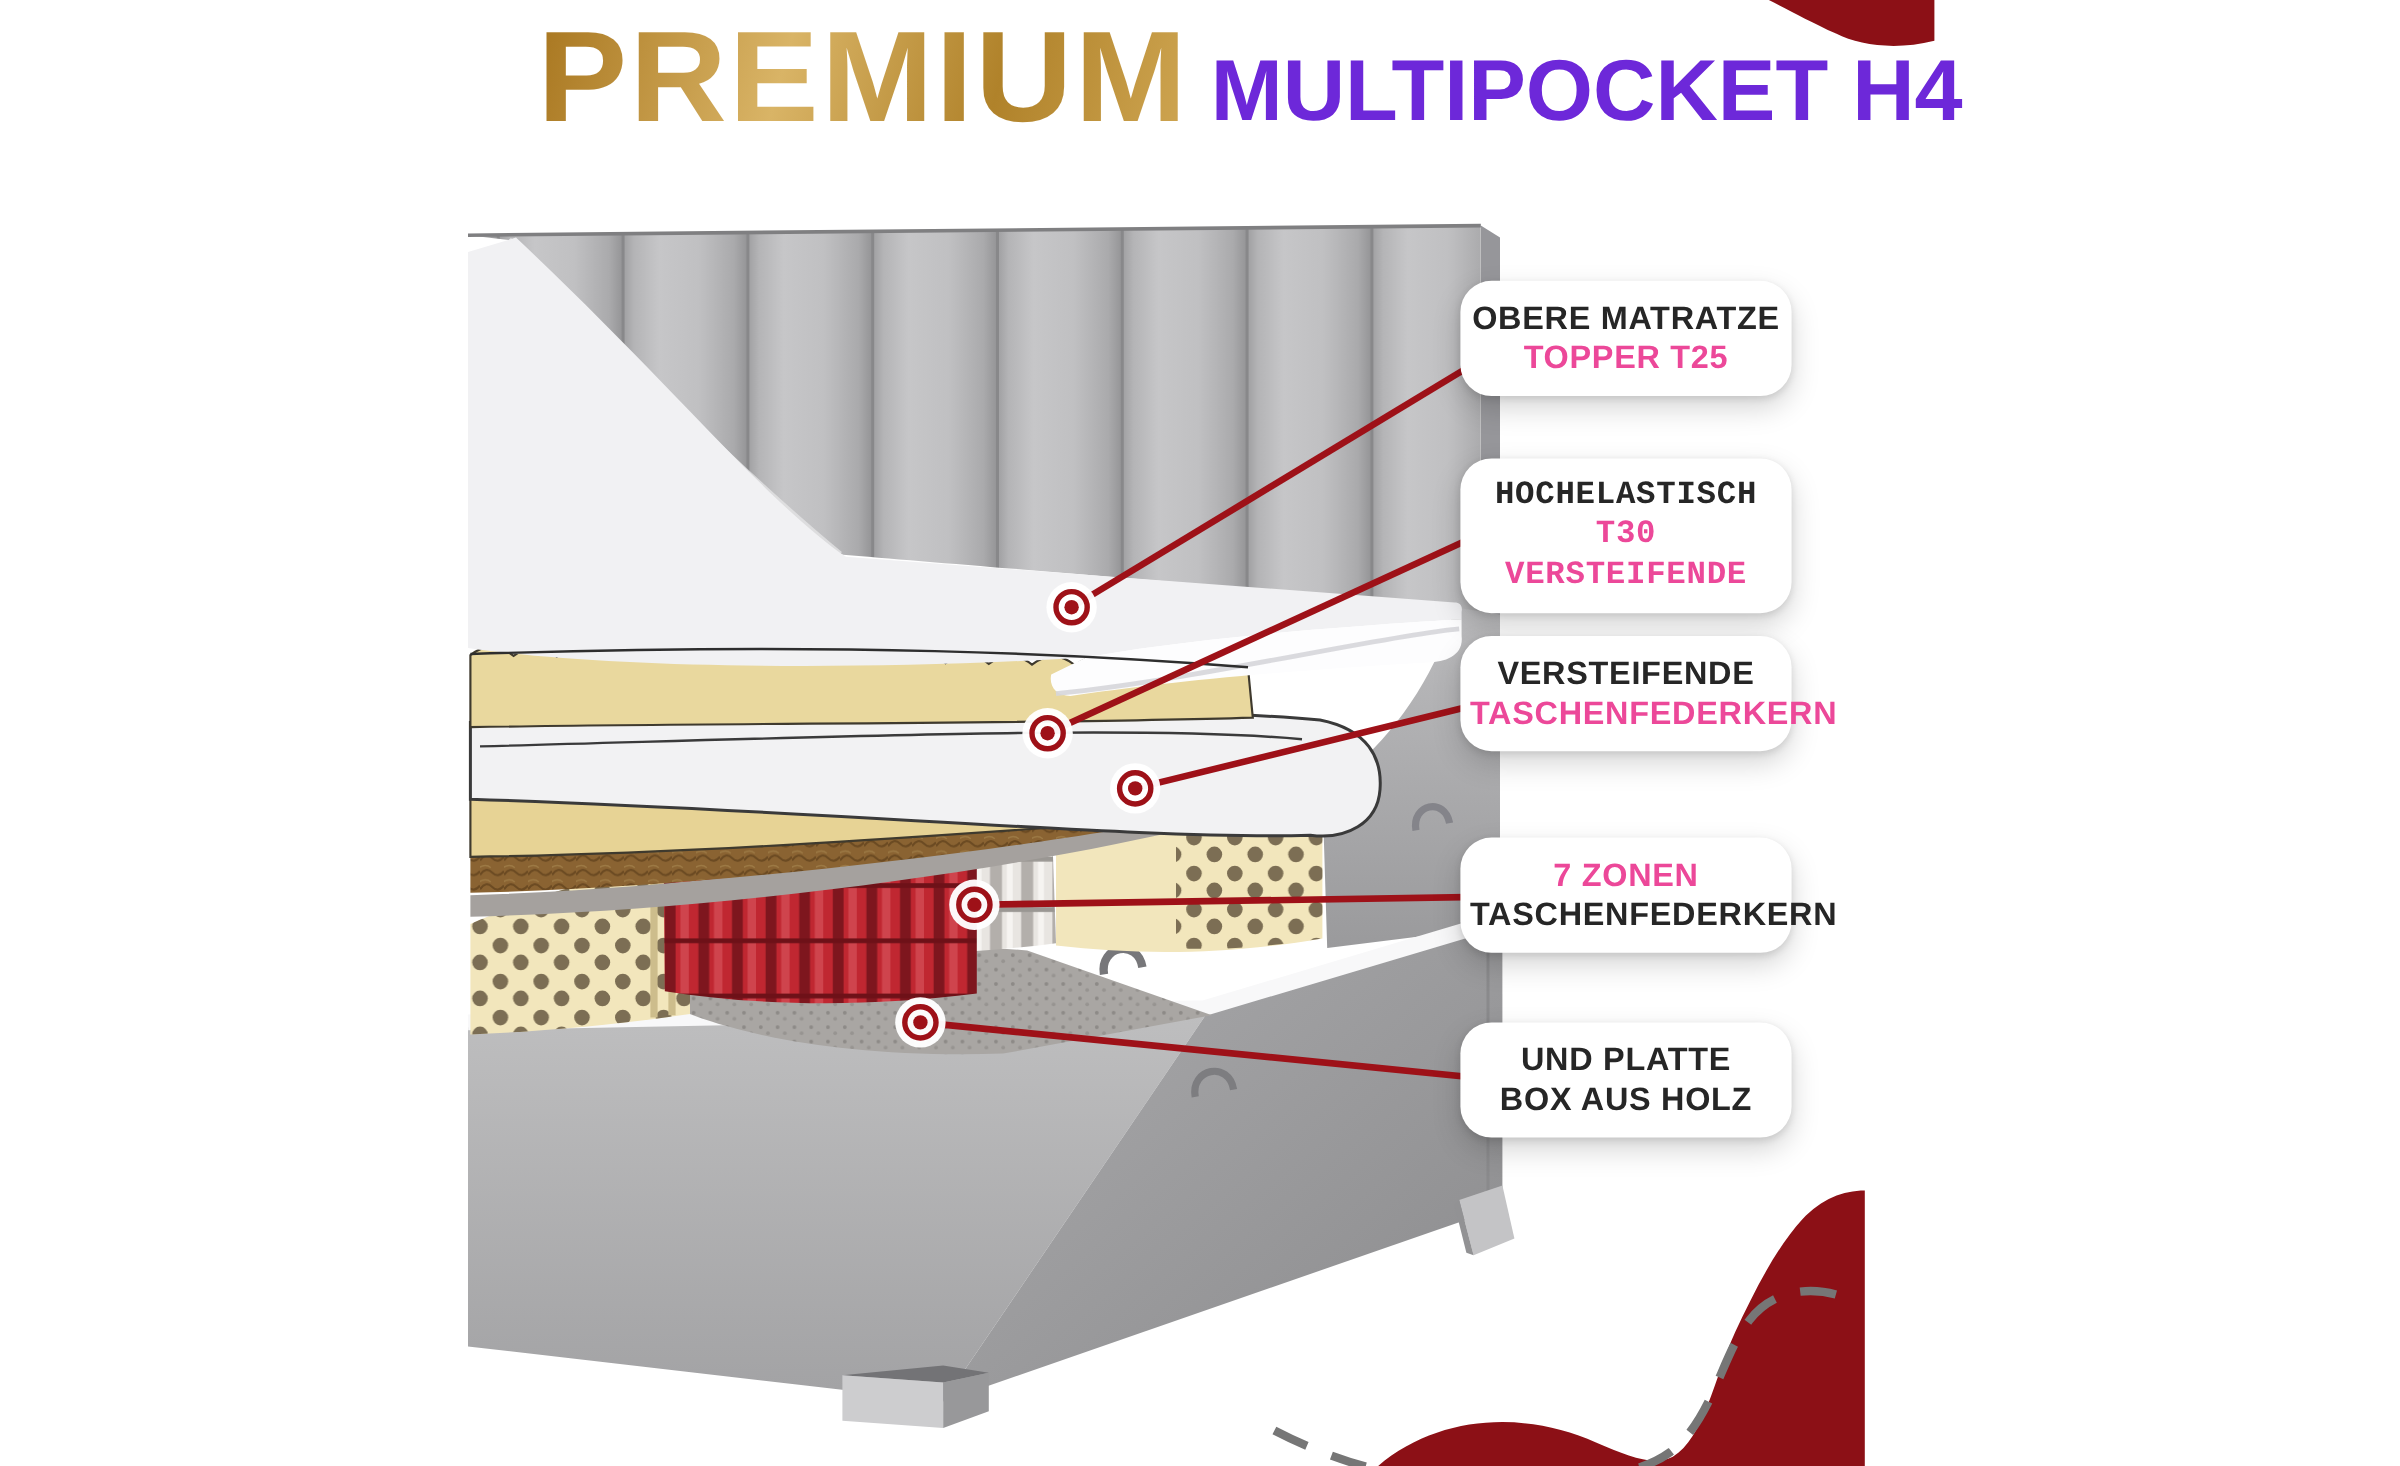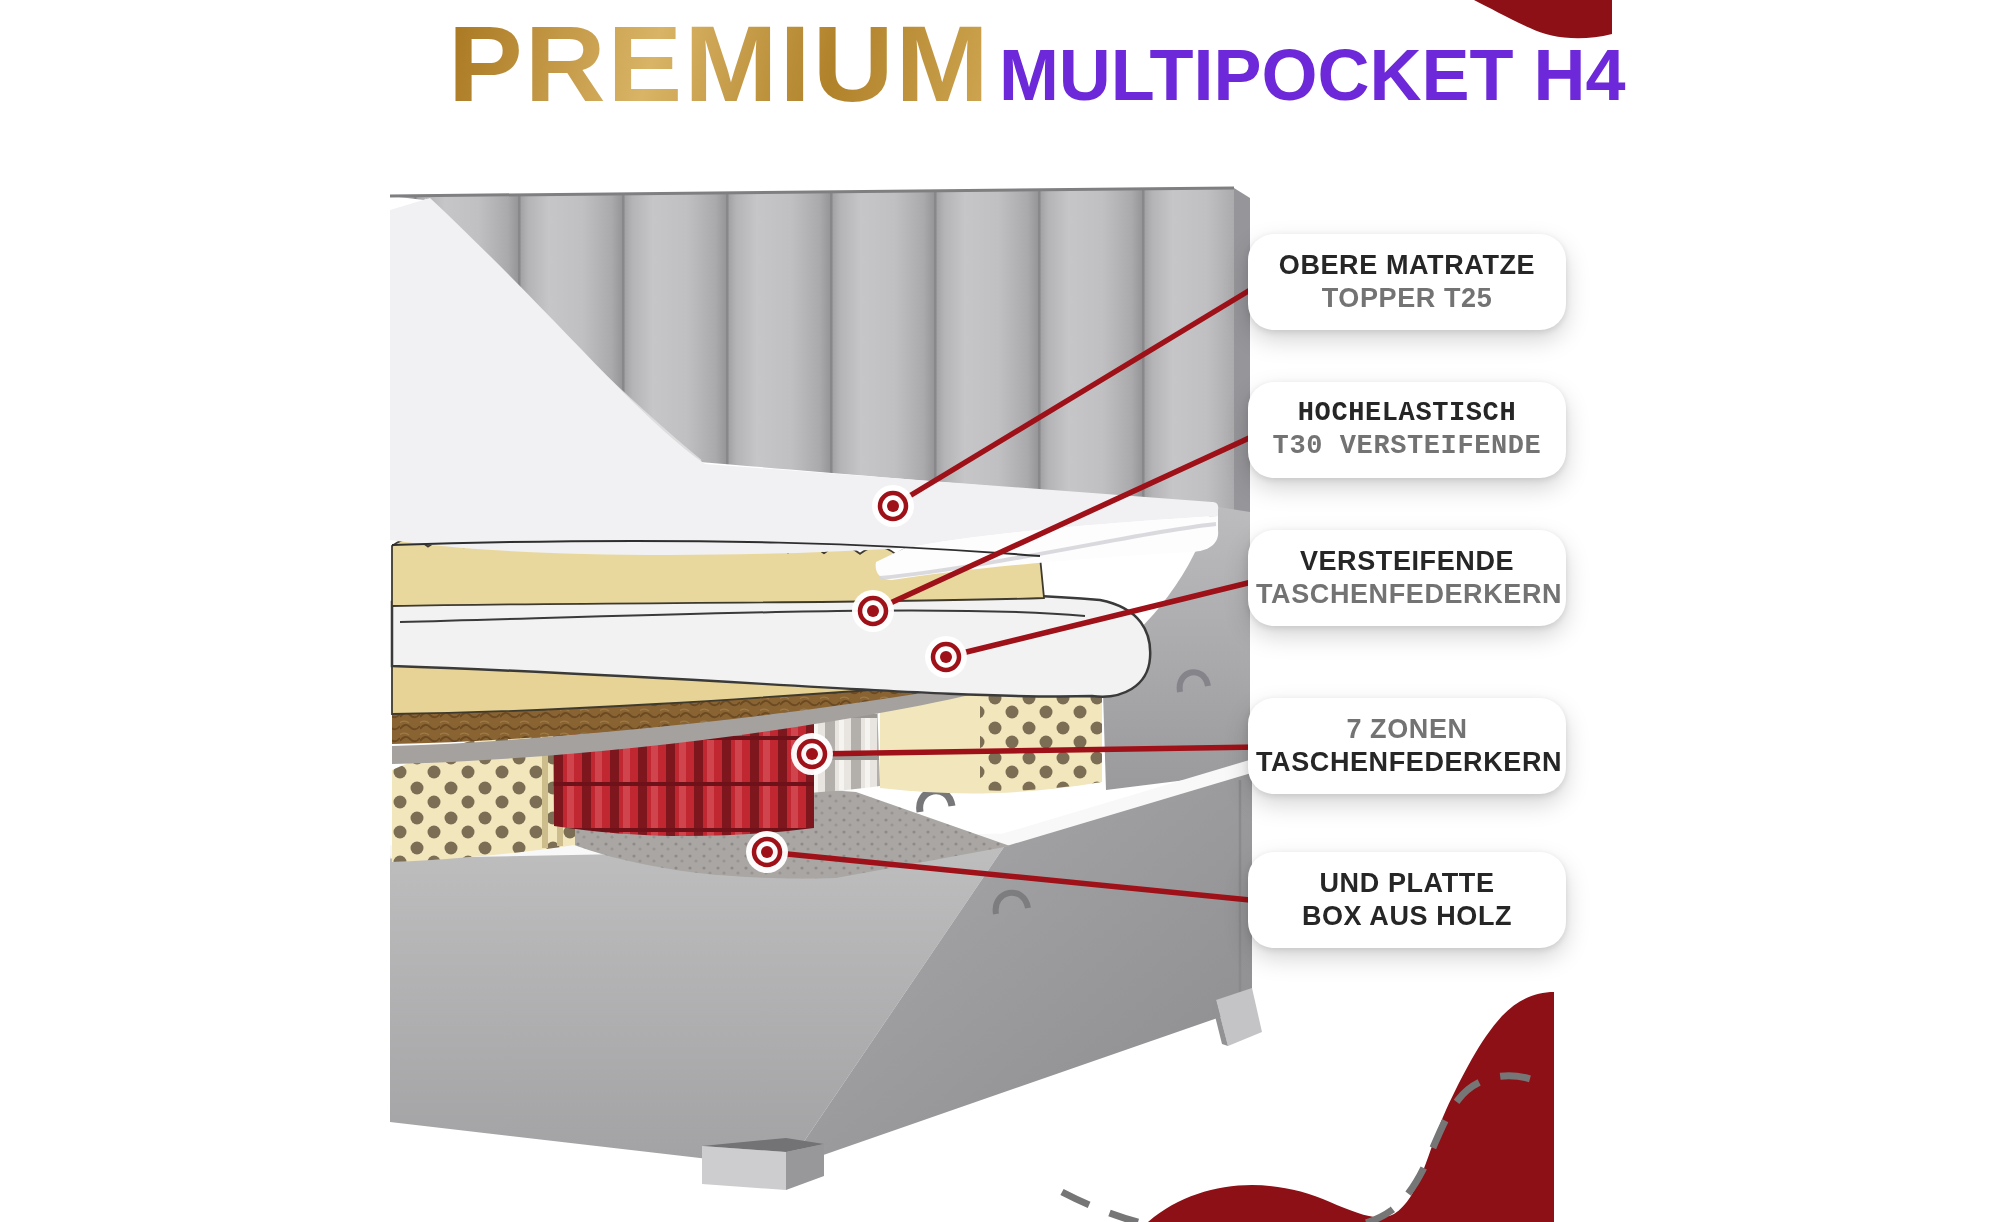--- a/index.html
+++ b/index.html
@@ -5,48 +5,48 @@
   html,body{margin:0;padding:0;}
   body{
     width:2000px;height:1222px;overflow:hidden;position:relative;
     background:#ffffff;
     font-family:"Liberation Sans", sans-serif;
   }
   #scene{position:absolute;left:0;top:0;z-index:1;}
   
   .title-row{
     position:absolute;left:448px;top:6px;z-index:2;
-    display:flex;align-items:baseline;gap:8px;white-space:nowrap;
+    display:flex;align-items:baseline;gap:18px;white-space:nowrap;
   }
   .title-premium{
     font-size:112px;font-weight:700;letter-spacing:2px;line-height:1.0;
     color:#b9882b;
     transform:scaleY(0.96);transform-origin:left bottom;
   }
   .title-model{
     font-size:72px;font-weight:700;letter-spacing:0px;line-height:1.0;color:#6d28d9;
   }
   @supports ((-webkit-background-clip:text) or (background-clip:text)){
     .title-premium{
       background:linear-gradient(105deg,#a8761f 0%,#d7b express 35%,#c2963b 36%,#dcb96a 55%,#b0822a 78%,#cfa652 100%);
       background:linear-gradient(105deg,#a8761f 0%,#d9b466 38%,#b0822a 70%,#cfa652 100%);
       -webkit-background-clip:text;background-clip:text;
       color:transparent;-webkit-text-fill-color:transparent;
     }
   }
   
   .callout{
-    position:absolute;left:1248px;width:318px;z-index:3;
+    position:absolute;left:1217px;width:276px;z-index:3;
     background:#ffffff;border-radius:26px;
     box-shadow:0 10px 24px rgba(0,0,0,.17), 0 2px 6px rgba(0,0,0,.10);
     text-align:center;padding:15px 8px 14px 8px;box-sizing:border-box;
   }
   .c-line{font-size:27px;line-height:1.24;letter-spacing:.6px;}
   .c-dark{color:#262626;font-weight:600;}
-  .c-gold{color:#737373;font-weight:700;}
+  .c-gold{color:#ec4899;font-weight:700;}
   #callout-1{top:234px;} #callout-2{top:382px;font-family:Liberation Mono, monospace;} #callout-3{top:530px;}
   #callout-4{top:698px;} #callout-5{top:852px;}
 </style>
 </head>
 <body>
 
 <svg id="scene" width="2000" height="1222" viewBox="0 0 2000 1222" aria-hidden="true">
   <defs>
     <linearGradient id="pgrad" x1="0" y1="0" x2="1" y2="0">
       <stop offset="0" stop-color="#9c9c9e"></stop>

